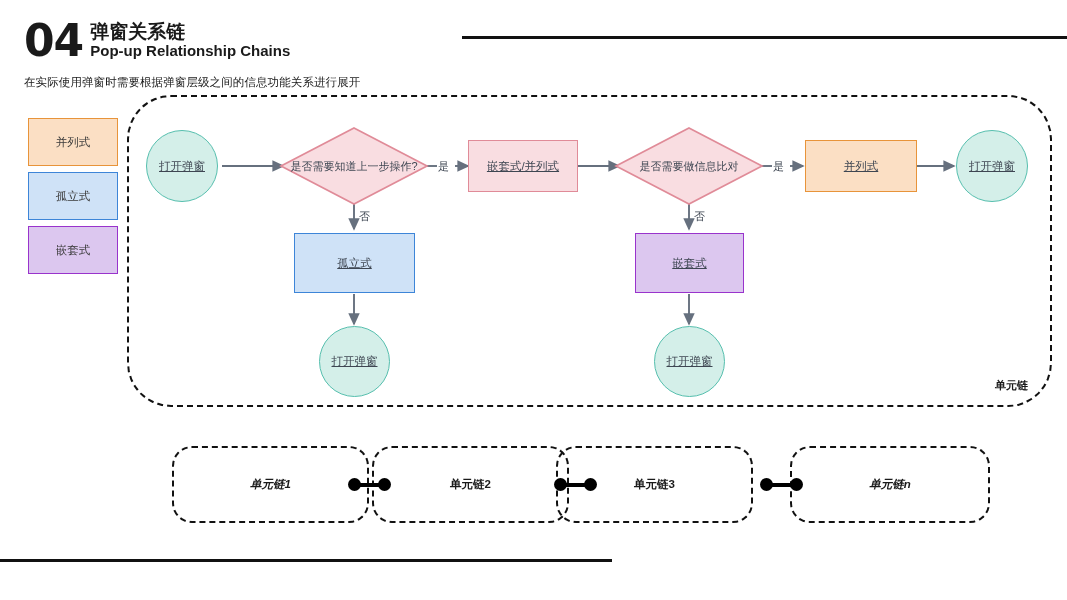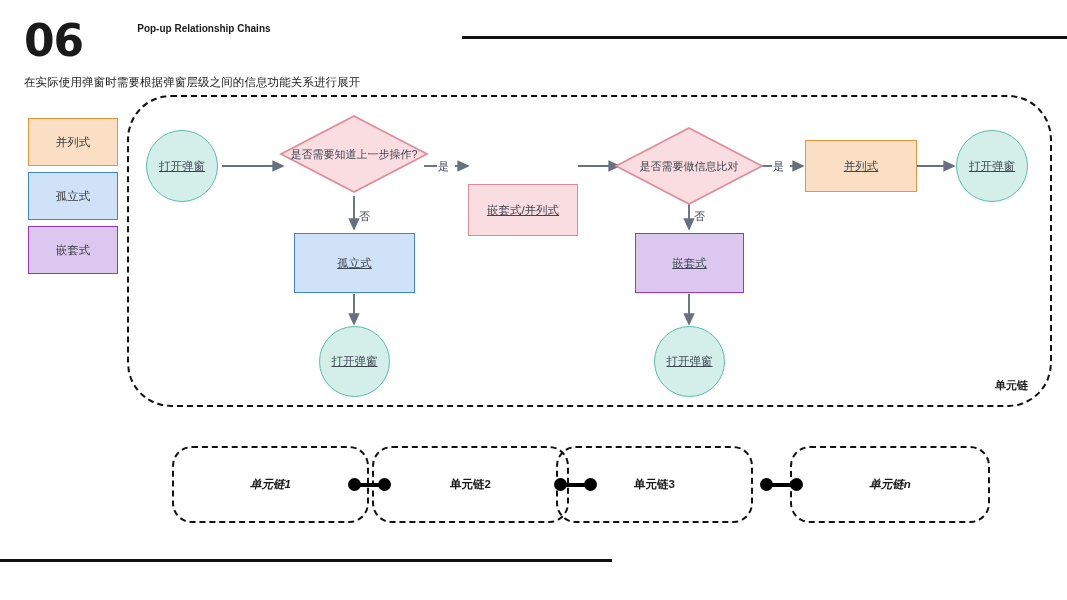--- a/index.html
+++ b/index.html
@@ -50,26 +50,25 @@
     margin-left: 7px;
     padding-top: 3px;
   }
   .header-cn {
     font-size: 19px;
     font-weight: 800;
     line-height: 22px;
     color: #1a1a1a;
   }
   .header-en {
-    font-size: 10px;
+    font-size: 15px;
     font-weight: 700;
     line-height: 14px;
     color: #1a1a1a;
     margin-top: 1px;
-    margin-left: 47px;
   }
   .subtitle {
     position: absolute;
     left: 24px;
     top: 75px;
     font-size: 11.5px;
     font-weight: 400;
     color: #1a1a1a;
     letter-spacing: 0.1px;
   }
@@ -119,21 +118,21 @@
   
   .node { position: absolute; box-sizing: border-box; display: flex;
           align-items: center; justify-content: center;
           font-size: 11.5px; color: #3e4652; text-align: center; text-decoration: underline; }
 
   .circle {
     border-radius: 50%;
     background: #d4efe9;
     border: 1.6px solid #56bfae;
   }
-  .rect-pink  { background: #f9dde1; border: 1.6px solid #e08b98; margin-top: 44px; }
+  .rect-pink  { background: #f9dde1; border: 1.6px solid #e08b98; }
   .rect-orange{ background: #fbdfc4; border: 1.6px solid #e8943a; }
   .rect-blue  { background: #cfe2f7; border: 1.6px solid #3d85d8; }
   .rect-purple{ background: #dcc7ef; border: 1.6px solid #9933cc; }
 
   .diamond-wrap { position: absolute; }
   .diamond-wrap svg { display: block; overflow: visible; }
   .diamond-text {
     position: absolute;
     left: 0; top: 0; width: 100%; height: 100%;
     display: flex; align-items: center; justify-content: center;
@@ -172,22 +171,23 @@
     border-radius: 50%; background: #000;
   }
 </style>
 </head>
 <body>
 
 <div class="rule-top"></div>
 <div class="rule-bottom"></div>
 
 <div class="header">
-  <div class="header-num">06</div>
+  <div class="header-num">04</div>
   <div class="header-titles">
+    <div class="header-cn">弹窗关系链</div>
     <div class="header-en">Pop-up Relationship Chains</div>
   </div>
 </div>
 <div class="subtitle">在实际使用弹窗时需要根据弹窗层级之间的信息功能关系进行展开</div>
 
 <div class="legend">
   <div class="legend-box lg-parallel">并列式</div>
   <div class="legend-box lg-isolated">孤立式</div>
   <div class="legend-box lg-nested">嵌套式</div>
 </div>
@@ -219,21 +219,21 @@
 
   <line x1="916" y1="166" x2="954" y2="166" stroke="#66707e" stroke-width="1.9" marker-end="url(#ah)"></line>
 
   <line x1="354" y1="294" x2="354" y2="324" stroke="#66707e" stroke-width="1.9" marker-end="url(#ah)"></line>
 
   <line x1="689" y1="294" x2="689" y2="324" stroke="#66707e" stroke-width="1.9" marker-end="url(#ah)"></line>
 </svg>
 
 <div class="node circle" style="left:146px; top:130px; width:72px; height:72px;">打开弹窗</div>
 
-<div class="diamond-wrap" style="left:279px; top:114px; width:150px; height:80px;text-align:right;">
+<div class="diamond-wrap" style="left:279px; top:126px; width:150px; height:80px;text-align:right;">
   <svg width="150" height="80" viewBox="0 0 150 80">
     <polygon points="75,2 148,40 75,78 2,40" fill="#f9dde1" stroke="#e08b98" stroke-width="1.7"></polygon>
   </svg>
   <div class="diamond-text">是否需要知道上一步操作?</div>
 </div>
 
 <div class="node rect-pink" style="left:468px; top:140px; width:110px; height:52px;">嵌套式/并列式</div>
 
 <div class="diamond-wrap" style="left:614px; top:126px; width:150px; height:80px;">
   <svg width="150" height="80" viewBox="0 0 150 80">

